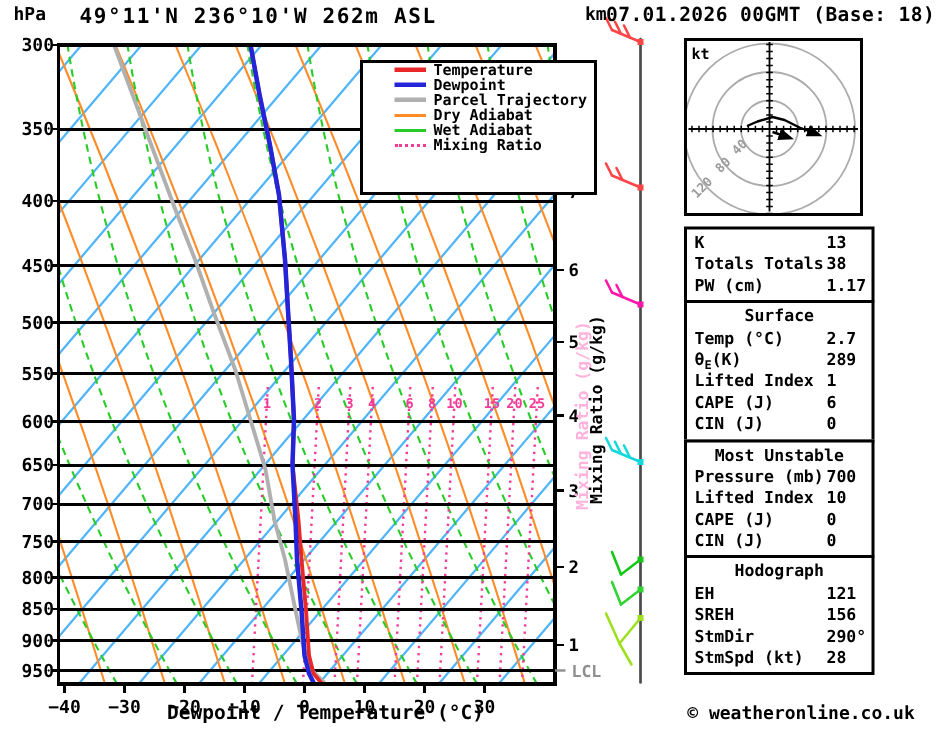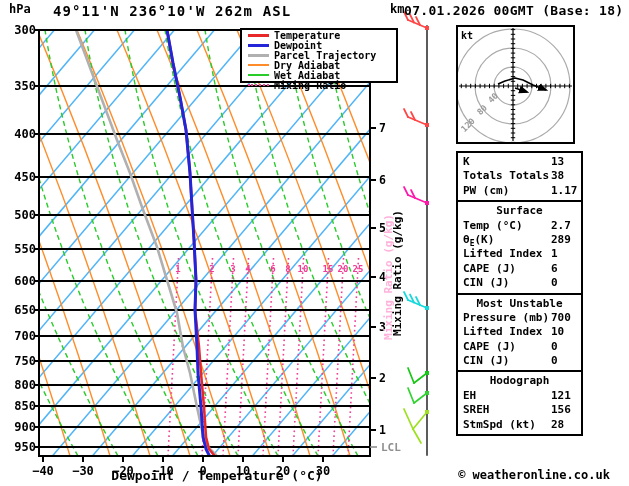--- a/index.html
+++ b/index.html
@@ -6,22 +6,22 @@
   #root{position:relative;width:629px;height:486px;background:#fff;overflow:hidden;
         font-family:"DejaVu Sans Mono","Liberation Mono",monospace;color:#000;}
   #root *{box-sizing:border-box;}
   .abs{position:absolute;}
   #chart{position:absolute;left:0;top:0;}
   #hpa{left:9px;top:2px;font-size:12px;font-weight:bold;}
   #title{left:53px;top:3px;font-size:14px;font-weight:bold;letter-spacing:1.1px;white-space:nowrap;}
   #kmu{left:390px;top:2px;font-size:12px;font-weight:bold;}
   #aslu{left:372px;top:15px;font-size:12px;font-weight:normal;margin-top:45px;}
   #date{left:404px;top:3px;font-size:13px;font-weight:bold;letter-spacing:0.3px;white-space:nowrap;}
-  #legend{left:240px;top:28px;width:158px;height:55px;border:2px solid #000;background:#fff;
-          padding:1px 0 0 0;z-index:5;}
+  #legend{left:240px;top:40px;width:158px;height:90px;border:2px solid #000;background:#fff;
+          padding:1px 0 0 15px;z-index:5;}
   .lrow{height:10.1px;line-height:10.1px;font-size:10px;font-weight:bold;white-space:nowrap;}
   .lsamp{display:inline-block;width:21px;margin:0 5px 2px 6px;vertical-align:middle;}
   #xtitle{left:111px;top:468px;width:212px;text-align:center;font-size:13px;font-weight:bold;white-space:nowrap;}
   #tables{left:456px;top:151px;width:127px;z-index:4;}
   .tbox{border:2px solid #000;background:#fff;margin-top:-2px;padding:2px 0;}
   .tbox:first-child{margin-top:0;}
   .trow{position:relative;height:14.4px;line-height:14.4px;font-size:11px;font-weight:bold;white-space:nowrap;}
   .tlabel{position:absolute;left:5px;}
   .tval{position:absolute;left:93px;}
   .ttitle{text-align:center;}
@@ -395,19 +395,23 @@
         <div class="trow ttitle">Hodograph</div>
         <div class="trow">
           <span class="tlabel">EH</span>
           <span class="tval">121</span>
         </div>
         <div class="trow">
           <span class="tlabel">SREH</span>
           <span class="tval">156</span>
         </div>
         <div class="trow">
+          <span class="tlabel">StmDir</span>
+          <span class="tval">290°</span>
+        </div>
+        <div class="trow">
           <span class="tlabel">StmSpd (kt)</span>
           <span class="tval">28</span>
         </div>
       </div>
     </div>
   <div class="abs" id="footer">© weatheronline.co.uk</div>
 </div>
 
 </body></html>

